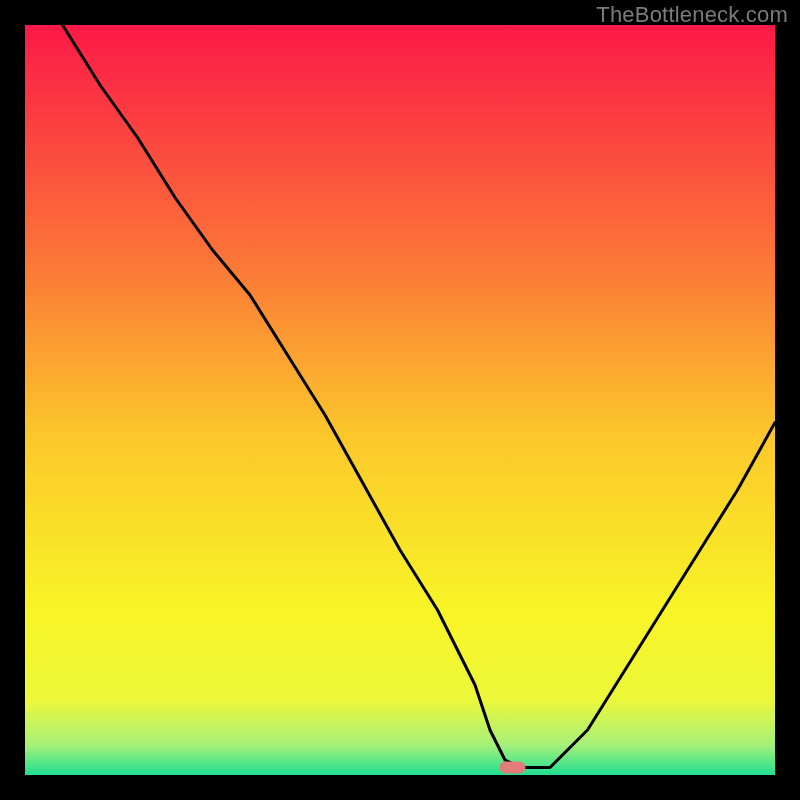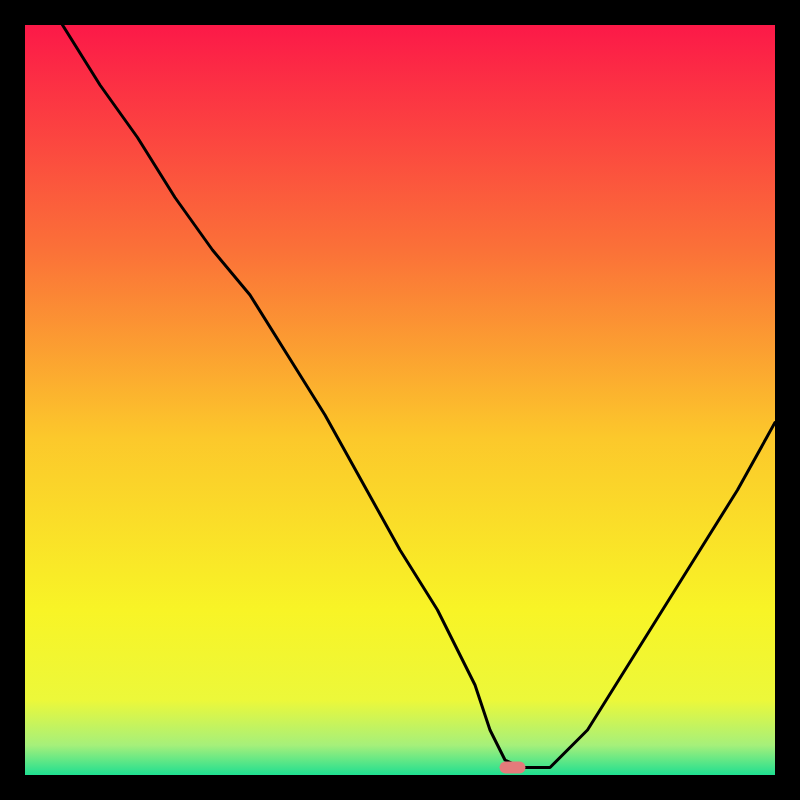--- a/index.html
+++ b/index.html
@@ -46,20 +46,21 @@
     stroke-linecap: round;
   }
   .marker {
     fill: #e47b7b;
   }
 </style>
 </head>
 <body>
 
 <div class="frame">
+  <div class="watermark">TheBottleneck.com</div>
   <div class="plot-wrap">
     <svg id="chart-svg" viewBox="0 0 750 750">
       <defs>
         <linearGradient id="bg-grad" x1="0" y1="0" x2="0" y2="1">
             <stop offset="0.0%" stop-color="#fc1948"></stop>
             <stop offset="30.0%" stop-color="#fb7138"></stop>
             <stop offset="55.0%" stop-color="#fcc82b"></stop>
             <stop offset="78.0%" stop-color="#f8f426"></stop>
             <stop offset="90.0%" stop-color="#ecf83a"></stop>
             <stop offset="96.0%" stop-color="#a6f07a"></stop>

